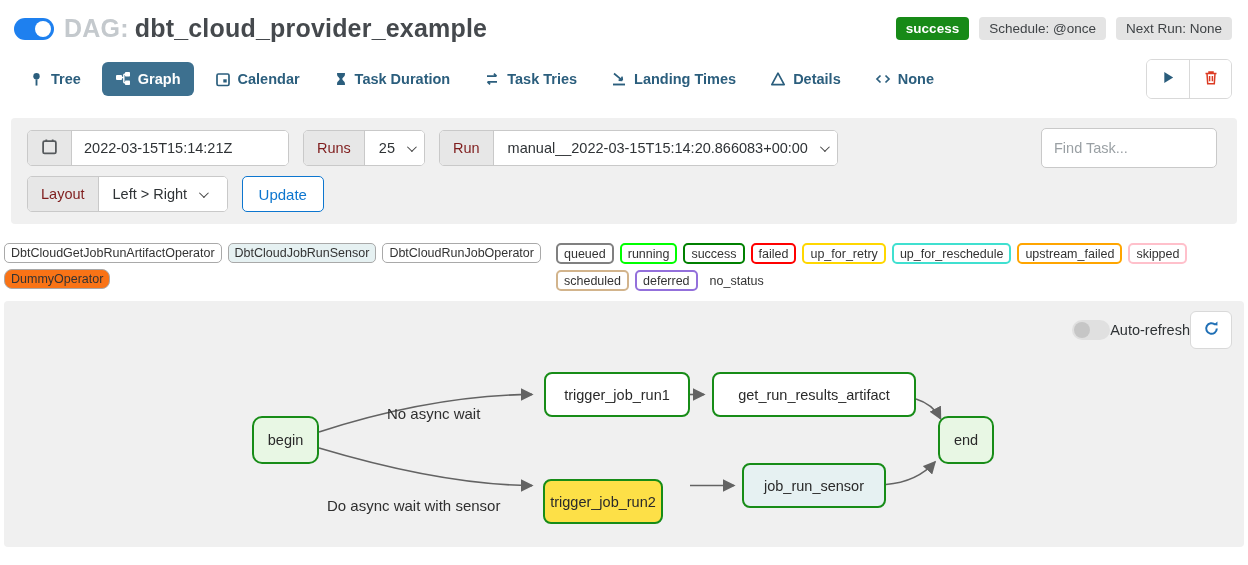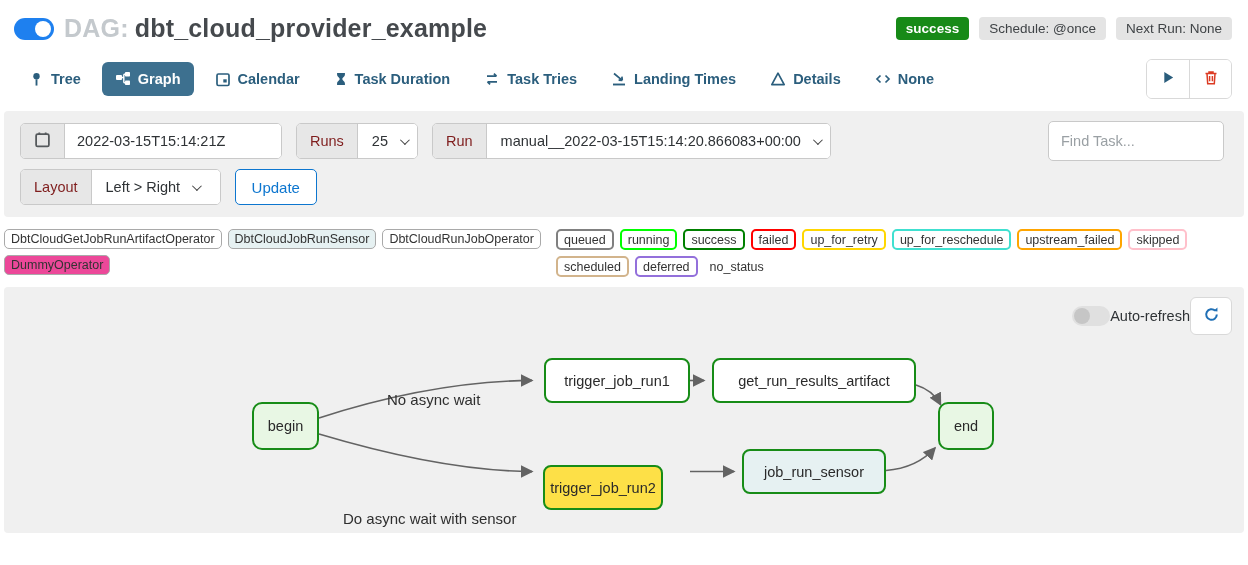--- a/index.html
+++ b/index.html
@@ -19,21 +19,21 @@
   
   .tabbar { display:flex; align-items:center; padding:10px 16px 8px 16px; }
   .tab { display:flex; align-items:center; gap:7px; color:#2b5e7d; font-size:14.5px; font-weight:bold; padding:9px 13px; border-radius:6px; cursor:pointer; margin-right:8px; white-space:nowrap; }
   .tab.active { background:#3d708f; color:#fff; }
   .tab svg { display:block; }
   .dag-actions { margin-left:auto; display:flex; border:1px solid #d9d9d9; border-radius:6px; overflow:hidden; background:#fff; }
   .dag-actions button { width:42px; height:38px; background:#fff; border:none; cursor:pointer; display:flex; align-items:center; justify-content:center; }
   .dag-actions button + button { border-left:1px solid #d9d9d9; }
 
   
-  .filter-panel { margin:4px; background:#f0f0f0; border-radius:4px; padding:10px 16px 12px 16px; }
+  .filter-panel { margin:11px; background:#f0f0f0; border-radius:4px; padding:10px 16px 12px 16px; }
   .filter-row { display:flex; align-items:center; }
   .filter-row + .filter-row { margin-top:8px; }
   .igroup { display:flex; align-items:stretch; border:1px solid #c9c9c9; border-radius:5px; overflow:hidden; background:#fff; height:36px; margin-right:14px; }
   .iaddon { background:#e7e7e7; color:#7f1d1d; font-size:14.5px; display:flex; align-items:center; padding:0 13px; border-right:1px solid #c9c9c9; }
   .itext { border:none; outline:none; font-size:14.5px; color:#2f3336; padding:0 12px; font-family:"Liberation Sans",sans-serif; background:#fff; }
   .iselect { display:flex; align-items:center; font-size:14.5px; color:#2f3336; padding:0 10px 0 14px; cursor:pointer; background:#fff; }
   .chev { width:7px; height:7px; border-right:1.8px solid #444; border-bottom:1.8px solid #444; transform:rotate(45deg) translateY(-2px); margin-left:12px; flex:0 0 auto; }
   .find-input { margin-left:auto; margin-right:4px; height:40px; width:176px; border:1px solid #c9c9c9; border-radius:5px; padding:0 12px; font-size:14.5px; color:#2f3336; font-family:"Liberation Sans",sans-serif; }
   .find-input::placeholder { color:#9aa0a4; }
   .update-btn { height:36px; padding:0 16px; background:#fff; border:1px solid #0d76cf; color:#0d76cf; font-size:15px; border-radius:5px; cursor:pointer; font-family:"Liberation Sans",sans-serif; }
@@ -197,21 +197,21 @@
     </div>
     <button class="update-btn">Update</button>
   </div>
 </div>
 
 <div class="legend">
   <div class="legend-ops">
     <span class="lbadge" style="background-color: rgb(255, 255, 255);">DbtCloudGetJobRunArtifactOperator</span>
     <span class="lbadge" style="background-color: rgb(230, 241, 242);">DbtCloudJobRunSensor</span>
     <span class="lbadge" style="background-color: rgb(255, 255, 255);">DbtCloudRunJobOperator</span>
-    <span class="lbadge" style="background-color: #ec4899;">DummyOperator</span>
+    <span class="lbadge" style="background-color: #f97316; border-radius: 8px;">DummyOperator</span>
   </div>
   <div class="legend-states">
     <span class="sbadge" style="border-color: rgb(128, 128, 128);">queued</span>
     <span class="sbadge" style="border-color: rgb(0, 255, 0);">running</span>
     <span class="sbadge" style="border-color: rgb(0, 128, 0);">success</span>
     <span class="sbadge" style="border-color: rgb(255, 0, 0);">failed</span>
     <span class="sbadge" style="border-color: rgb(255, 215, 0);">up_for_retry</span>
     <span class="sbadge" style="border-color: rgb(64, 224, 208);">up_for_reschedule</span>
     <span class="sbadge" style="border-color: rgb(255, 165, 0);">upstream_failed</span>
     <span class="sbadge" style="border-color: rgb(255, 192, 203);">skipped</span>
@@ -243,21 +243,21 @@
     </defs>
     <path d="M315,131 C392,106 465,94 528,93.4" stroke="#636363" stroke-width="1.6" fill="none" marker-end="url(#arrow)"></path>
     <path d="M315,147 C392,170 462,184 528,184.6" stroke="#636363" stroke-width="1.6" fill="none" marker-end="url(#arrow)"></path>
     <path d="M686,93.5 H700" stroke="#636363" stroke-width="1.6" fill="none" marker-end="url(#arrow)"></path>
     <path d="M912,98 C925,102 932,109 936.5,117.5" stroke="#636363" stroke-width="1.6" fill="none" marker-end="url(#arrow)"></path>
     <path d="M686,184.5 H730" stroke="#636363" stroke-width="1.6" fill="none" marker-end="url(#arrow)"></path>
     <path d="M882,183.5 C906,181.5 921,172 931,161" stroke="#636363" stroke-width="1.6" fill="none" marker-end="url(#arrow)"></path>
   </svg>
 
   <div class="edge-label" style="left:383px; top:104px;">No async wait</div>
-  <div class="edge-label" style="left:339px; top:196px;margin-top:27px;">Do async wait with sensor</div>
+  <div class="edge-label" style="left:323px; top:196px;">Do async wait with sensor</div>
 
   <div class="gnode endpoint" style="left: 248px; top: 115px; width: 67px; height: 48px; background-color: rgb(232, 247, 228); border-color: rgb(23, 140, 23);">begin</div>
   <div class="gnode" style="left: 540px; top: 71px; width: 146px; height: 45px; background-color: rgb(255, 255, 255); border-color: rgb(23, 140, 23);">trigger_job_run1</div>
   <div class="gnode" style="left: 708px; top: 71px; width: 204px; height: 45px; background-color: rgb(255, 255, 255); border-color: rgb(23, 140, 23);">get_run_results_artifact</div>
   <div class="gnode" style="left: 539px; top: 178px; width: 120px; height: 45px; background-color: #fde047; border-color: rgb(23, 140, 23);">trigger_job_run2</div>
   <div class="gnode" style="left: 738px; top: 162px; width: 144px; height: 45px; background-color: rgb(230, 241, 242); border-color: rgb(23, 140, 23);">job_run_sensor</div>
   <div class="gnode endpoint" style="left: 934px; top: 115px; width: 56px; height: 48px; background-color: rgb(232, 247, 228); border-color: rgb(23, 140, 23);">end</div>
 </div>
 
 </body></html>

